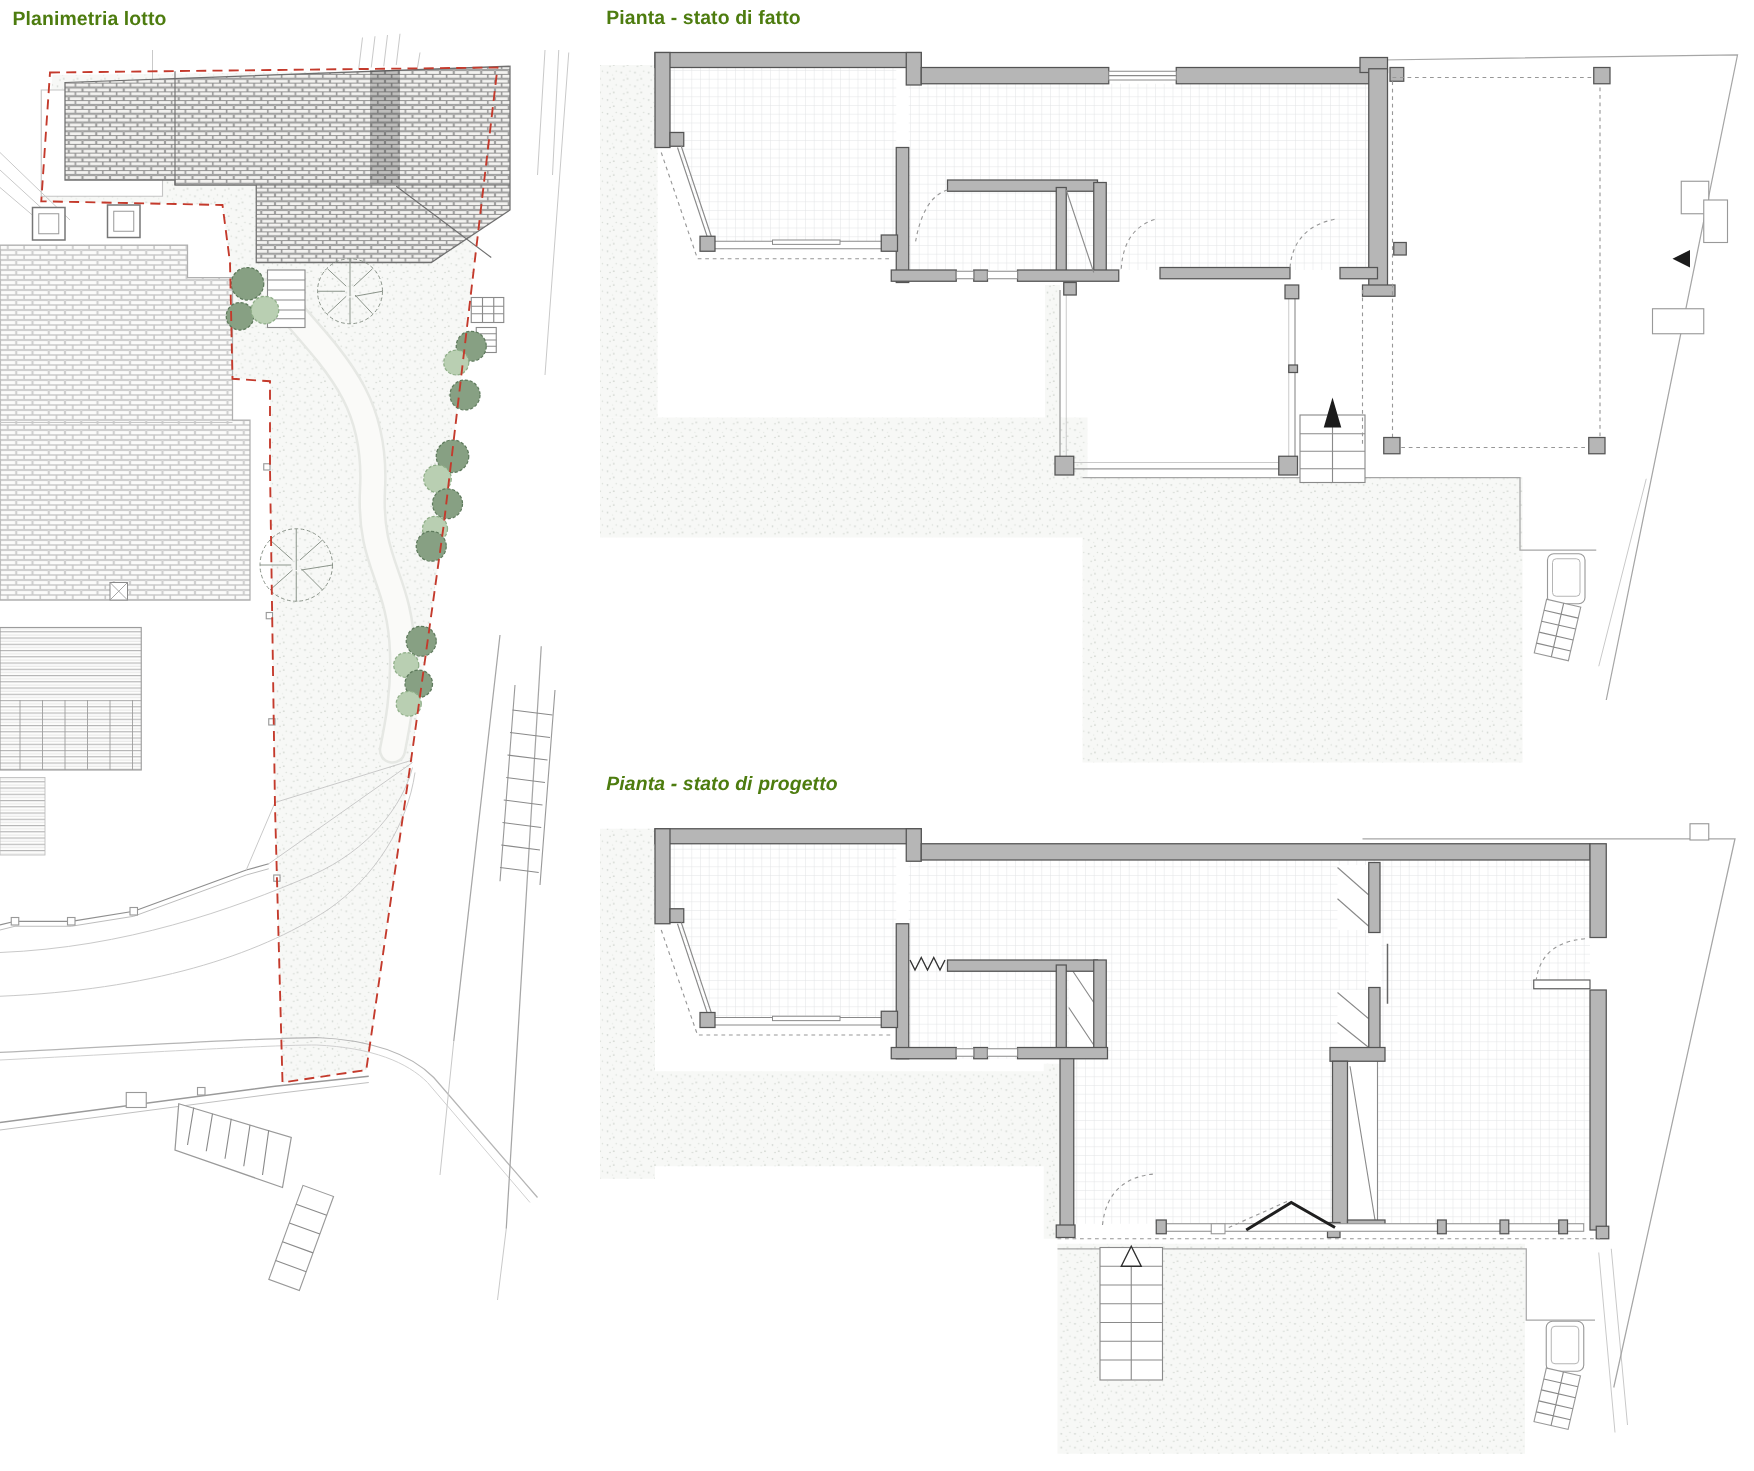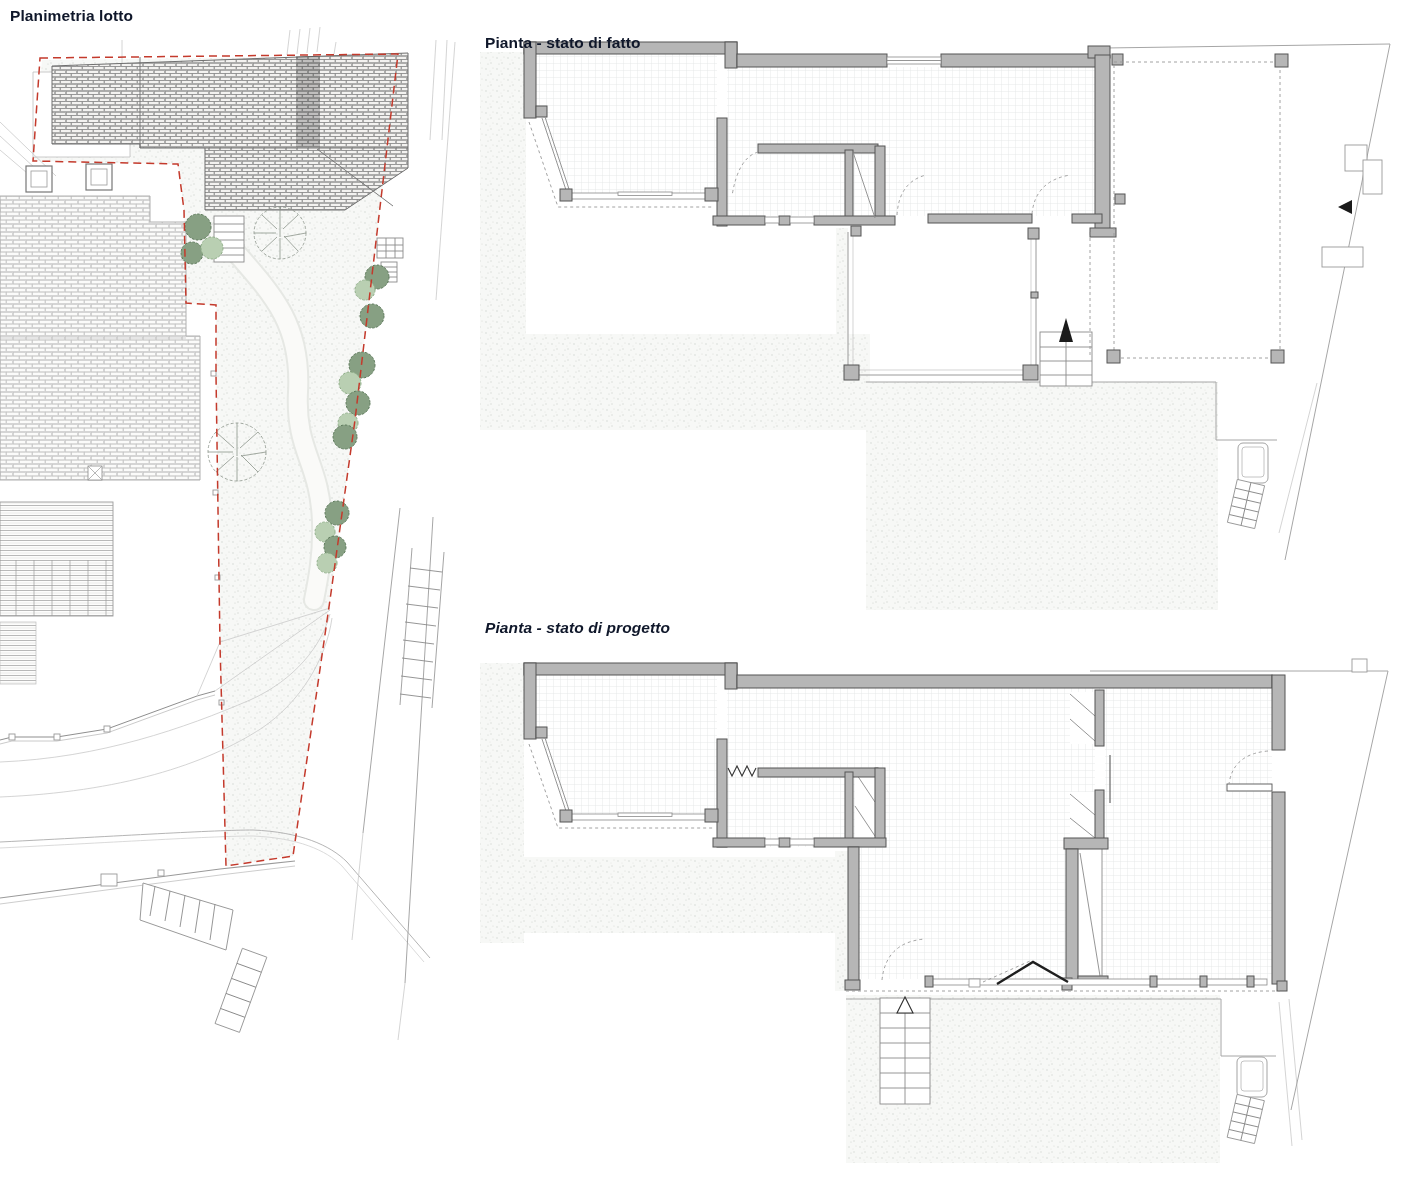--- a/index.html
+++ b/index.html
@@ -1,20 +1,20 @@
 <!DOCTYPE html>
 <html><head>
 <meta charset="utf-8">
 <style>
   html,body{margin:0;padding:0;background:#ffffff;}
   .canvas{position:relative;width:1403px;height:1177px;background:#fff;overflow:hidden;
           font-family:"Liberation Sans",sans-serif;}
-  .title{position:absolute;font-size:15.5px;font-weight:600;color:#0f172a;letter-spacing:.1px;}
+  .title{position:absolute;font-size:15.5px;font-weight:600;color:#4d7c0f;letter-spacing:.1px;}
   #t-site{left:10px;top:7px;}
-  #t-fatto{left:485px;top:6px;margin-top:28px;}
+  #t-fatto{left:485px;top:6px;}
   #t-prog{left:485px;top:619px;font-style:italic;}
   svg{position:absolute;left:0;top:0;}
   .wall{fill:#b6b6b6;stroke:#545454;stroke-width:1;}
   .wline{stroke:#8a8a8a;stroke-width:.9;fill:none;}
   .white{fill:#fff;stroke:#999;stroke-width:.9;}
   .dash{stroke:#979797;stroke-width:.9;fill:none;stroke-dasharray:3 3;}
   .street{stroke:#a6a6a6;stroke-width:1;fill:none;}
   .faint{stroke:#c9c9c9;stroke-width:.8;fill:none;}
   .red{stroke:#c43a2c;stroke-width:1.5;fill:none;stroke-dasharray:8 5;}
   .td{fill:#87a083;stroke:#5e7a5c;stroke-width:1;stroke-dasharray:2.5 1.5;}

